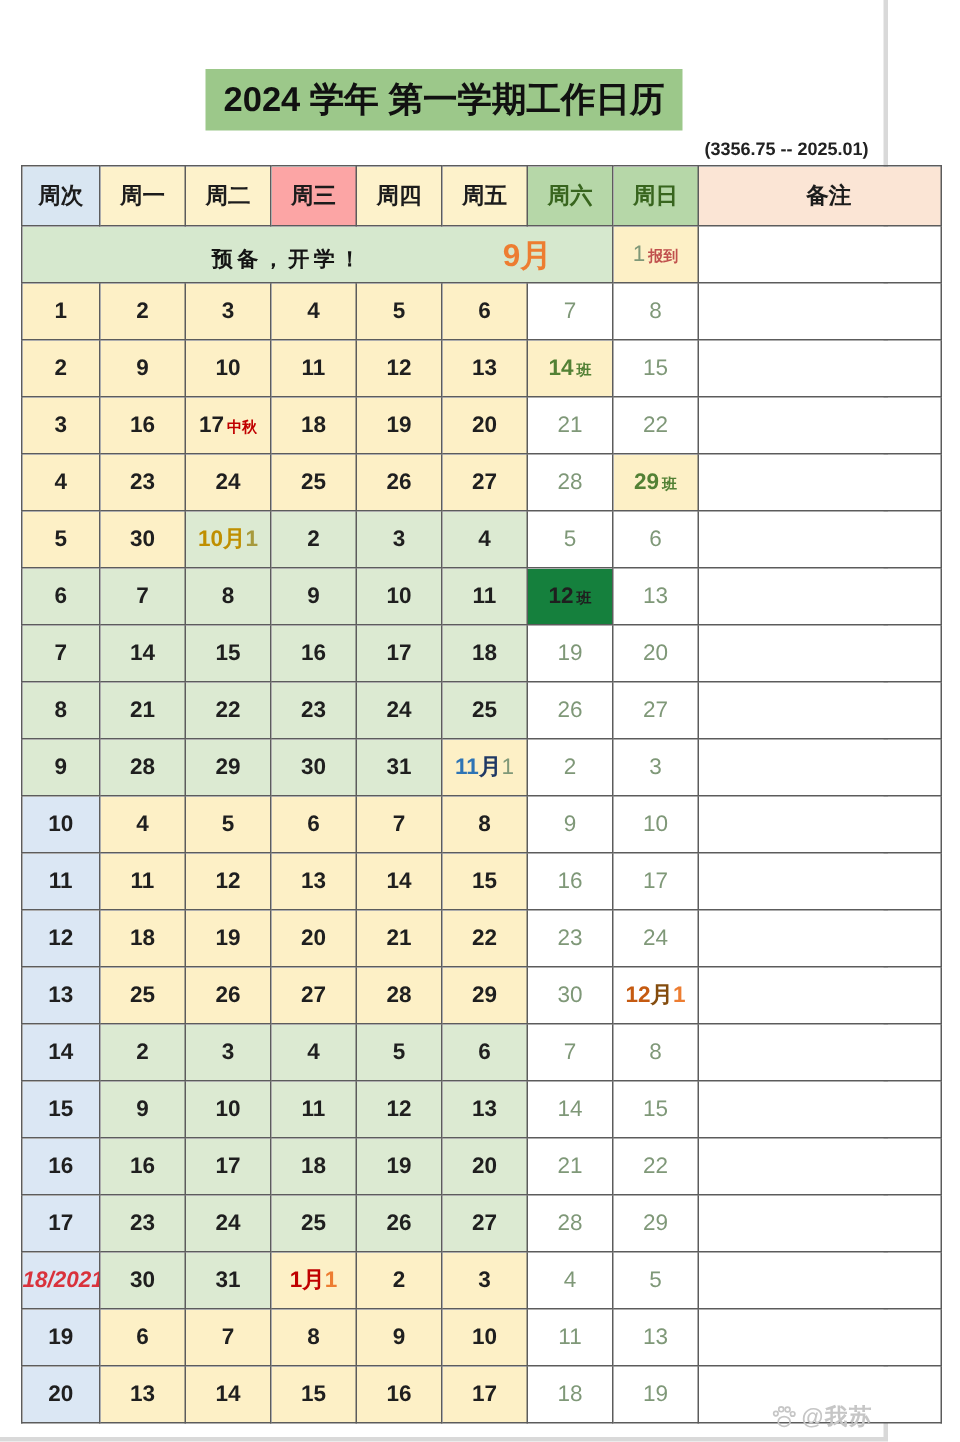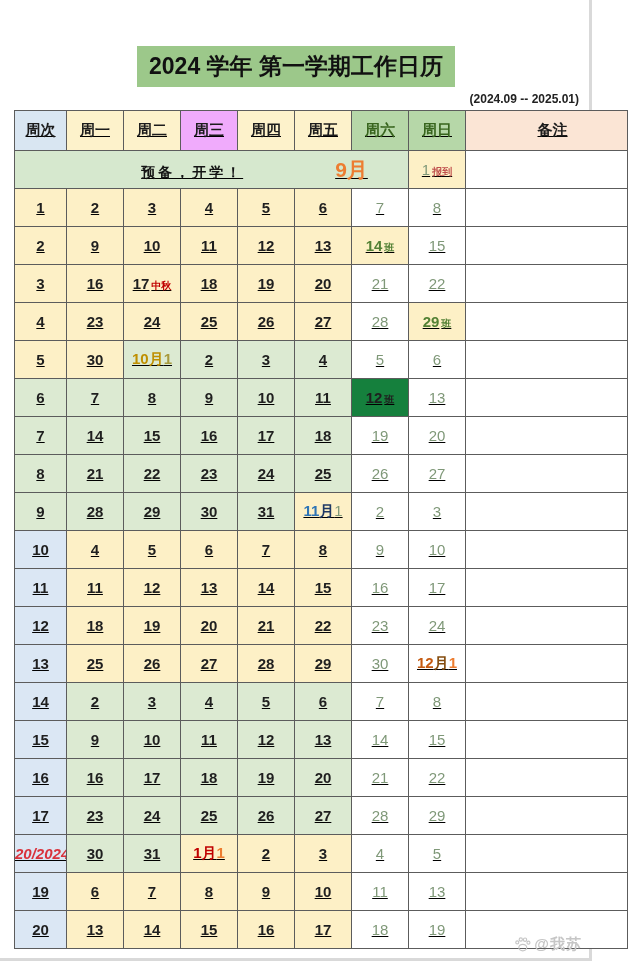--- a/index.html
+++ b/index.html
@@ -1,21 +1,21 @@
 <!DOCTYPE html>
 <html><head>
 <meta charset="utf-8">
 <style>
   html,body{margin:0;padding:0;}
   body{width:640px;height:961px;background:#ffffff;font-family:"Liberation Sans","DejaVu Sans",sans-serif;position:relative;overflow:hidden;}
   .page{position:relative;width:592px;height:961px;background:#fff;box-shadow:inset -3px -3px 0 #d9d9d9;}
   .title-row{text-align:center;padding-top:46px;}
   .title{display:inline-block;font-size:23px;font-weight:bold;color:#111;padding:6px 12px;line-height:1.25;}
   .subtitle{position:absolute;top:92px;right:13px;font-size:12px;font-weight:bold;color:#222;}
-  table.cal{position:absolute;left:14px;top:110px;width:613px;border-collapse:collapse;table-layout:fixed;text-decoration:underline;}
+  table.cal{position:absolute;left:14px;top:110px;width:613px;border-collapse:collapse;table-layout:fixed;}
   .cal th,.cal td{border:1px solid #5c5c5c;text-align:center;padding:0;vertical-align:middle;overflow:hidden;white-space:nowrap;}
   .cal thead tr{height:40px;}
   .cal tbody tr{height:38px;}
   .cal th{font-size:15px;font-weight:bold;color:#1c1c1c;}
   .cal td{font-size:15px;font-weight:bold;color:#1f1f1f;background:#fff;}
   .sm{font-size:10px;margin-left:2px;font-weight:bold;}
   .wnum{font-size:13px;}
   .hand{font-size:11px;font-style:italic;font-weight:bold;letter-spacing:0;}
   .month-band{text-align:left;}
   .band-prefix{margin-left:86px;font-size:14px;font-weight:bold;color:#141414;letter-spacing:3px;}
@@ -23,40 +23,40 @@
   .watermark{position:absolute;right:10px;bottom:7px;display:flex;align-items:center;gap:3px;color:#c6c6c6;font-size:15px;font-weight:bold;letter-spacing:1px;}
   .wk-normal{font-weight:normal;}
 </style>
 </head>
 <body>
 
 <div class="page">
   <div class="title-row">
     <span class="title" id="title" style="background: rgb(156, 200, 138);">2024 学年  第一学期工作日历</span>
   </div>
-  <div class="subtitle">(2024.09 -- 2025.01)</div>
+  <div class="subtitle">(3356.75 -- 2025.01)</div>
 
   <table class="cal">
     <colgroup>
       <col style="width:52px">
         <col style="width:57px">
         <col style="width:57px">
         <col style="width:57px">
       <col style="width:57px">
         <col style="width:57px">
         <col style="width:57px">
         <col style="width:57px">
       <col style="width:162px">
     </colgroup>
     <thead>
       <tr id="header-row">
           <th style="background: rgb(217, 230, 242);">周次</th>
           <th style="background: rgb(253, 242, 203);">周一</th>
           <th style="background: rgb(253, 242, 203);">周二</th>
-          <th style="background: #f0abfc; margin-left: 28px;">周三</th>
+          <th style="background: #fca5a5; margin-left: 28px;">周三</th>
           <th style="background: rgb(253, 242, 203);">周四</th>
           <th style="background: rgb(253, 242, 203);">周五</th>
           <th style="background: rgb(182, 215, 168); color: rgb(56, 101, 30);">周六</th>
           <th style="background: rgb(182, 215, 168); color: rgb(56, 101, 30);">周日</th>
           <th style="background: rgb(251, 229, 213); padding-left: 12px;">备注</th>
         </tr>
     </thead>
     <tbody id="body-rows">
         <tr>
           <td colspan="7" class="month-band" style="background: rgb(214, 232, 206);"><span class="band-prefix">预备，开学！</span><span class="band-month" style="color: rgb(237, 125, 49);">9月</span></td>
@@ -244,21 +244,21 @@
           <td style="background: rgb(220, 234, 210);"><span style="color: rgb(31, 31, 31);">23</span></td>
           <td style="background: rgb(220, 234, 210);"><span style="color: rgb(31, 31, 31);">24</span></td>
           <td style="background: rgb(220, 234, 210);"><span style="color: rgb(31, 31, 31);">25</span></td>
           <td style="background: rgb(220, 234, 210);"><span style="color: rgb(31, 31, 31);">26</span></td>
           <td style="background: rgb(220, 234, 210);"><span style="color: rgb(31, 31, 31);">27</span></td>
           <td style="background: rgb(255, 255, 255);"><span class="wk-normal" style="color: rgb(127, 152, 120);">28</span></td>
           <td style="background: rgb(255, 255, 255);"><span class="wk-normal" style="color: rgb(127, 152, 120);">29</span></td>
           <td></td>
         </tr>
         <tr>
-          <td class="wnum hand" style="background: rgb(219, 231, 244);"><span style="color: rgb(217, 50, 60);">20/2024</span></td>
+          <td class="wnum hand" style="background: rgb(219, 231, 244);"><span style="color: rgb(217, 50, 60);">18/2021</span></td>
           <td style="background: rgb(220, 234, 210);"><span style="color: rgb(31, 31, 31);">30</span></td>
           <td style="background: rgb(220, 234, 210);"><span style="color: rgb(31, 31, 31);">31</span></td>
           <td style="background: rgb(253, 240, 198);"><span style="color: rgb(192, 0, 0);">1月</span><span style="color: rgb(237, 125, 49);">1</span></td>
           <td style="background: rgb(253, 240, 198);"><span style="color: rgb(31, 31, 31);">2</span></td>
           <td style="background: rgb(253, 240, 198);"><span style="color: rgb(31, 31, 31);">3</span></td>
           <td style="background: rgb(255, 255, 255);"><span class="wk-normal" style="color: rgb(127, 152, 120);">4</span></td>
           <td style="background: rgb(255, 255, 255);"><span class="wk-normal" style="color: rgb(127, 152, 120);">5</span></td>
           <td></td>
         </tr>
         <tr>

